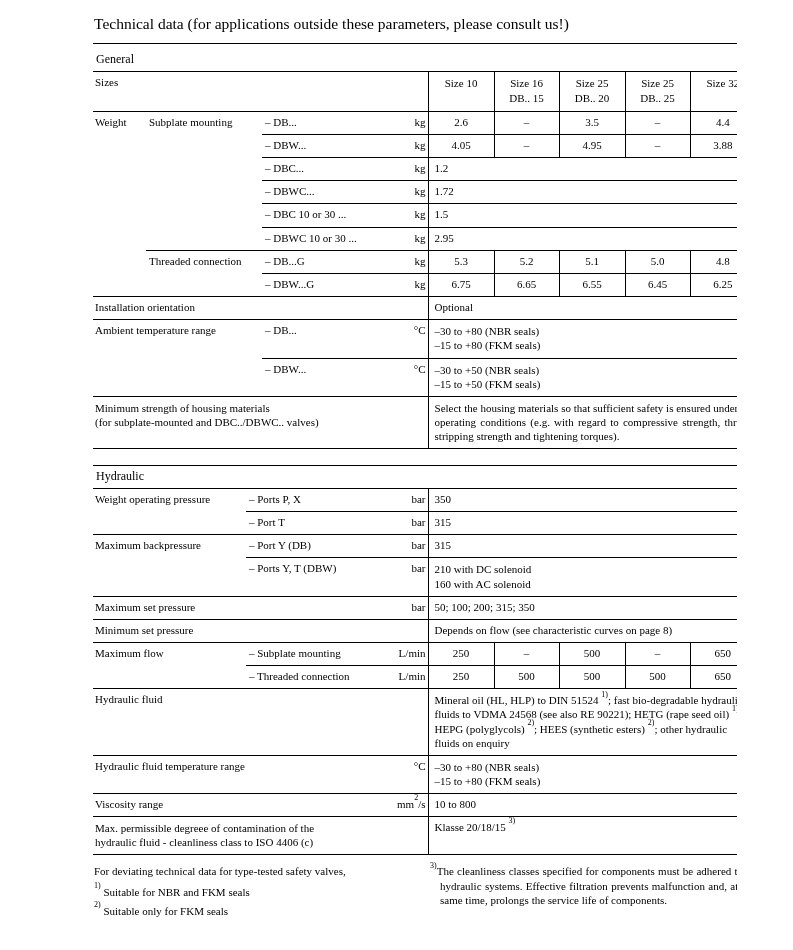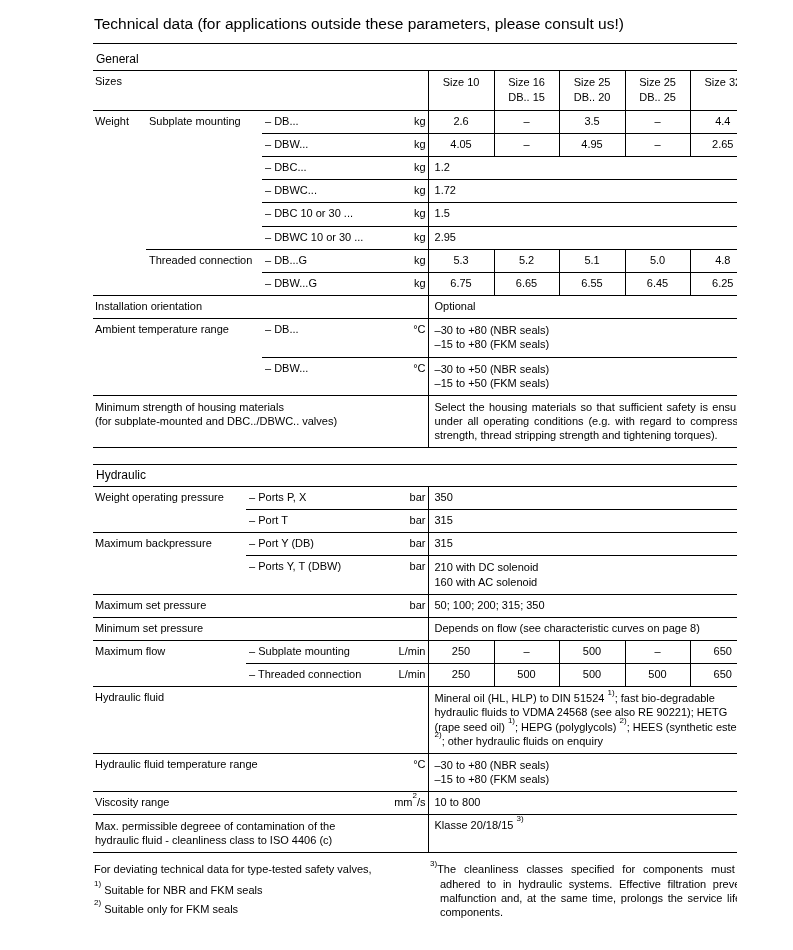--- a/index.html
+++ b/index.html
@@ -1,17 +1,17 @@
 <!DOCTYPE html>
 <html><head>
 <meta charset="utf-8">
 <style>
   html,body {margin:0; padding:0; background:#ffffff;}
   .page {position:relative; width:737px; height:950px; background:#fff;
-         font-family:Liberation Sans, sans-serif; color:#000; overflow:hidden;}
+         font-family:Liberation Serif, serif; color:#000; overflow:hidden;}
   .content {position:absolute; left:93px; top:13px; width:662px;}
 
   .doc-title {font-size:15.5px; font-weight:400; padding:2px 0 10px 1px;
               border-bottom:1.5px solid #000; margin:0;}
 
   .section-heading {font-size:12px; font-weight:400; padding:3px 0 4px 3px; margin:0;}
   .section-general {margin-top:5px;}
   .section-hydraulic {margin-top:16px;}
   .section-hydraulic .section-heading {border-top:1.5px solid #000;}
 
@@ -100,21 +100,21 @@
           <td class="bt ctr bl">–</td>
           <td class="bt ctr bl">4.4</td>
         </tr>
         <tr>
           <td class="bt nw">– DBW...</td>
           <td class="bt unit br">kg</td>
           <td class="bt ctr">4.05</td>
           <td class="bt ctr bl">–</td>
           <td class="bt ctr bl">4.95</td>
           <td class="bt ctr bl">–</td>
-          <td class="bt ctr bl">2.65</td>
+          <td class="bt ctr bl">3.88</td>
         </tr>
         <tr>
           <td class="bt nw">– DBC...</td>
           <td class="bt unit br">kg</td>
           <td colspan="5" class="bt vl">1.2</td>
         </tr>
         <tr>
           <td class="bt nw">– DBWC...</td>
           <td class="bt unit br">kg</td>
           <td colspan="5" class="bt vl">1.72</td>

